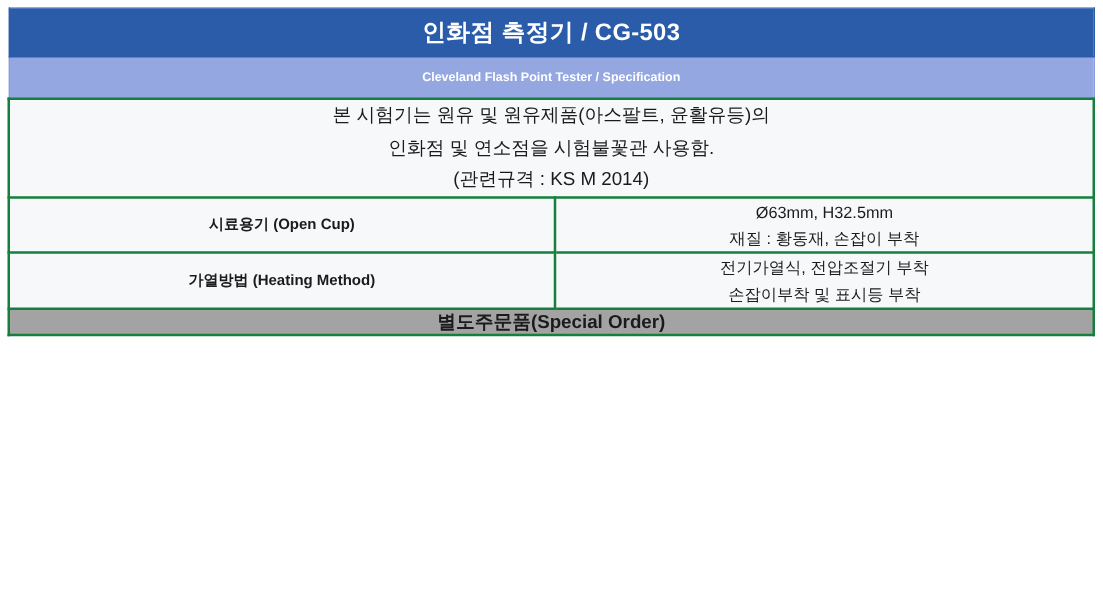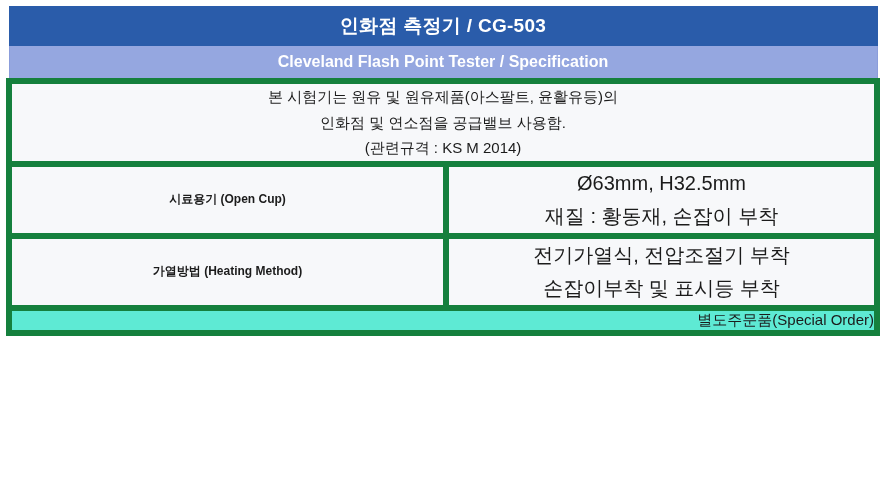--- a/index.html
+++ b/index.html
@@ -19,37 +19,37 @@
     background: #ffffff;
     position: relative;
   }
   .spec-table {
     width: 870px;
     border-collapse: collapse;
     table-layout: fixed;
     border: 1px solid #9aa2b1;
   }
   .spec-table td {
-    border: 6px solid #15803d;
+    border: 2px solid #15803d;
     padding: 0;
   }
   .title-cell {
     background: #2a5caa;
     color: #ffffff;
     font-size: 19px;
     font-weight: bold;
     text-align: center;
     height: 38px;
     letter-spacing: 0.3px;
     border: 1px solid #2a5caa !important;
   }
   .subtitle-cell {
     background: #95a7e0;
     color: #ffffff;
-    font-size: 16px;
+    font-size: 10px;
     font-weight: bold;
     text-align: center;
     height: 32px;
     border: 1px solid #8b9ddb !important;
   }
   .desc-cell {
     background: #f7f8fa;
     color: #1b1b1b;
     font-size: 15px;
     text-align: center;
@@ -61,32 +61,33 @@
     color: #1b1b1b;
     font-size: 12px;
     text-align: center;
     padding: 10px 6px;
     line-height: 1.65;
     font-weight: bold;
   }
   .value-cell {
     background: #f7f8fa;
     color: #1b1b1b;
-    font-size: 20px;
+    font-size: 13px;
     text-align: center;
     padding: 10px 6px;
     line-height: 1.65;
     margin-top: 16px;
   }
   .section-cell {
-    background: #5eead4;
+    background: #a3a3a3;
     color: #1b1b1b;
     font-size: 15px;
-    text-align: right;
+    text-align: center;
     padding: 11px 6px;
+    font-weight: bold;
   }
   .line {
     display: block;
   }
   .col-left { width: 437px; }
   .col-right { width: 431px; }
 </style>
 </head>
 <body>
 
@@ -99,21 +100,21 @@
     <tbody>
       <tr>
         <td class="title-cell" colspan="2">인화점 측정기 / CG-503</td>
       </tr>
       <tr>
         <td class="subtitle-cell" colspan="2">Cleveland Flash Point Tester / Specification</td>
       </tr>
       <tr>
         <td class="desc-cell" colspan="2">
           <span class="line">본 시험기는 원유 및 원유제품(아스팔트, 윤활유등)의</span>
-          <span class="line">인화점 및 연소점을 공급밸브 사용함.</span>
+          <span class="line">인화점 및 연소점을 시험불꽃관 사용함.</span>
           <span class="line">(관련규격 : KS M 2014)</span>
         </td>
       </tr>
 
       <tr>
         <td class="label-cell">시료용기 (Open Cup)</td>
         <td class="value-cell">
           <span class="line">Ø63mm, H32.5mm</span>
           <span class="line">재질 : 황동재, 손잡이 부착</span>
         </td>

